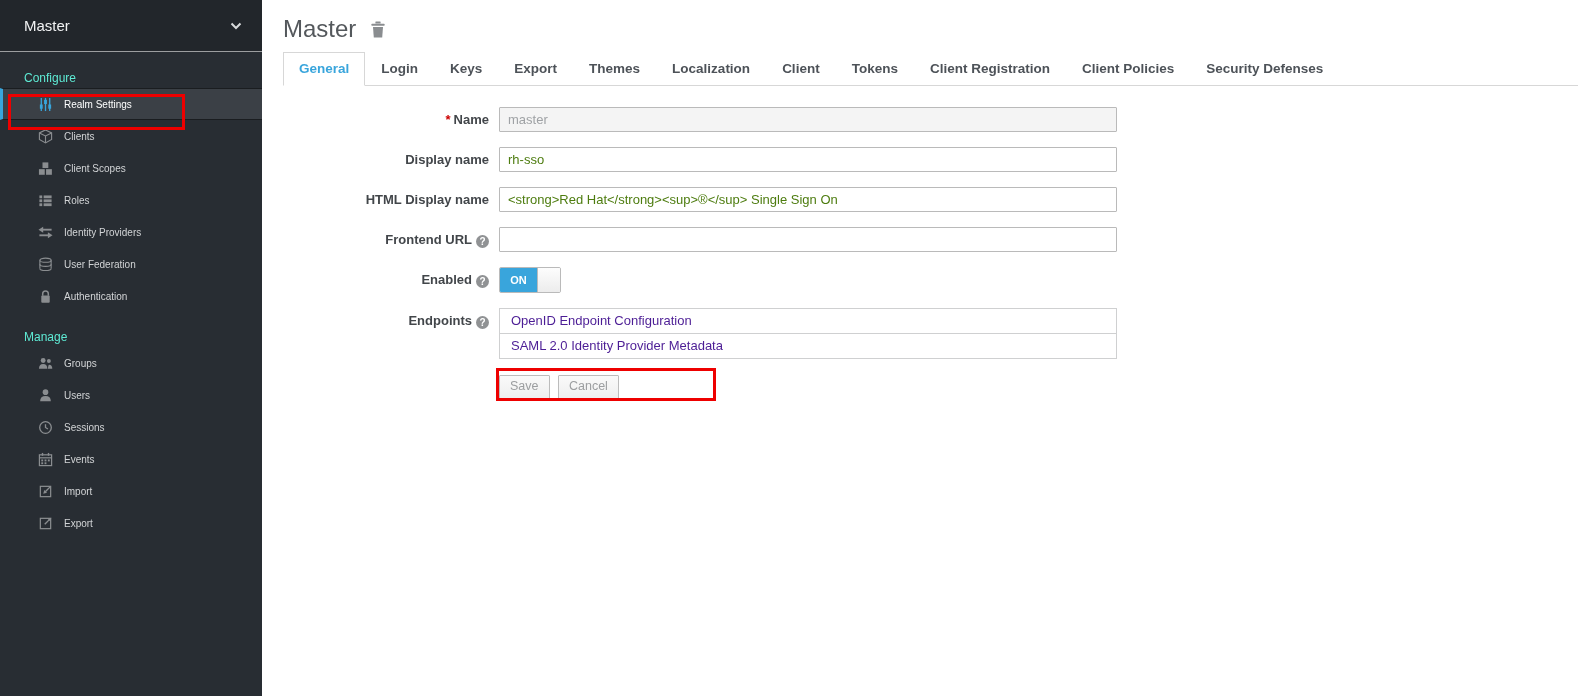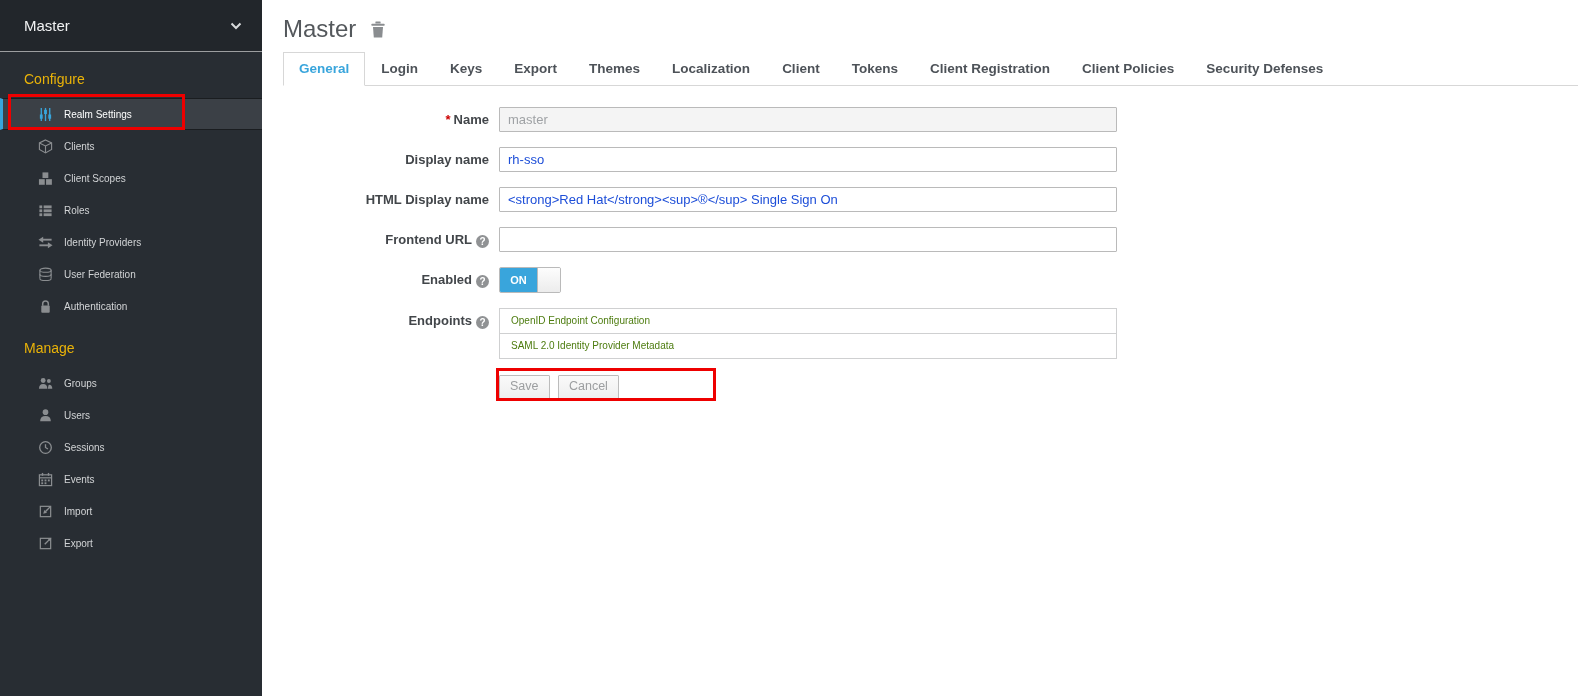--- a/index.html
+++ b/index.html
@@ -8,21 +8,21 @@
     font-family: "Liberation Sans", sans-serif;
     background:#fff; color:#4d5258; position:relative; overflow:hidden;
   }
   
   .sidebar { position:absolute; left:0; top:0; width:262px; height:696px; background:#282d33; }
   .realm-selector {
     height:52px; background:#22262b; border-bottom:1px solid #9c9ea0;
     display:flex; align-items:center; padding:0 20px 0 24px; cursor:pointer;
   }
   .realm-selector .realm-name { color:#f1f2f3; font-size:15px; flex:1; }
-  .section-label { color:#eab308; font-size:14px; padding:19px 0 11px 24px; }
+  .section-label { color:#5eead4; font-size:12px; padding:19px 0 3px 24px; }
   .nav-item {
     height:32px; display:flex; align-items:center; padding-left:37px;
     color:#d2d4d6; font-size:10px; cursor:pointer;
   }
   .nav-item .nicon { width:16px; height:16px; margin-right:11px; flex:0 0 16px; display:flex; align-items:center; justify-content:center; }
   .nav-item.active {
     background:#3b4046; border-top:1px solid #1a1d20; border-bottom:1px solid #1a1d20;
     border-left:3px solid #39a5dc; padding-left:34px; color:#fff;
   }
   
@@ -46,39 +46,39 @@
     font-weight:600; color:#42464a; white-space:nowrap;
   }
   .required-marker { color:#c00; margin-right:3px; font-weight:600; }
   .help-icon {
     display:inline-block; width:13px; height:13px; border-radius:50%;
     background:#909294; color:#fff; font-size:10px; line-height:13px; font-weight:700;
     text-align:center; margin-left:4px; vertical-align:-1px; cursor:pointer;
   }
   .text-input {
     width:618px; height:25px; border:1px solid #bababa; border-radius:1px;
-    padding:0 8px; font-size:13px; color:#1d4ed8; font-family:"Liberation Sans",sans-serif;
+    padding:0 8px; font-size:13px; color:#4d7c0f; font-family:"Liberation Sans",sans-serif;
     background:#fff; outline:none;
   }
   .text-input:disabled { background:#f4f4f4; color:#9fa2a5; }
   
   .toggle {
     width:62px; height:26px; border:1px solid #bababa; border-radius:2px;
     display:flex; overflow:hidden; cursor:pointer; background:#fff;
   }
   .tgl-label { font-size:11px; font-weight:700; display:flex; align-items:center; justify-content:center; }
   .tgl-on  { width:37px; background:#39a5dc; color:#fff; }
   .tgl-off { flex:1; background:#ededed; color:#4d5258; }
   .tgl-handle { background:linear-gradient(#fdfdfd,#ececec); }
   .toggle.on  .tgl-handle { flex:1; border-left:1px solid #bababa; }
   .toggle.off .tgl-handle { width:23px; border-right:1px solid #bababa; }
   
   .endpoint-box {
     display:block; width:618px; height:26px; line-height:24px; border:1px solid #cfd0d1;
-    padding:0 11px; font-size:10px; color:#4d7c0f; text-decoration:none; background:#fff; cursor:pointer;
+    padding:0 11px; font-size:13px; color:#4c1d95; text-decoration:none; background:#fff; cursor:pointer;
   }
   .endpoint-box + .endpoint-box { margin-top:-1px; }
   
   .btn-row { padding-left:216px; margin-top:16px; }
   .btn {
     display:inline-block; padding:3px 10px 7px; font-size:12.5px; color:#9c9ea0;
     background:linear-gradient(#fafafa,#ededed); border:1px solid #bcbcbc; border-radius:1px;
     cursor:pointer; font-family:"Liberation Sans",sans-serif;
   }
   .btn + .btn { margin-left:4px; }

